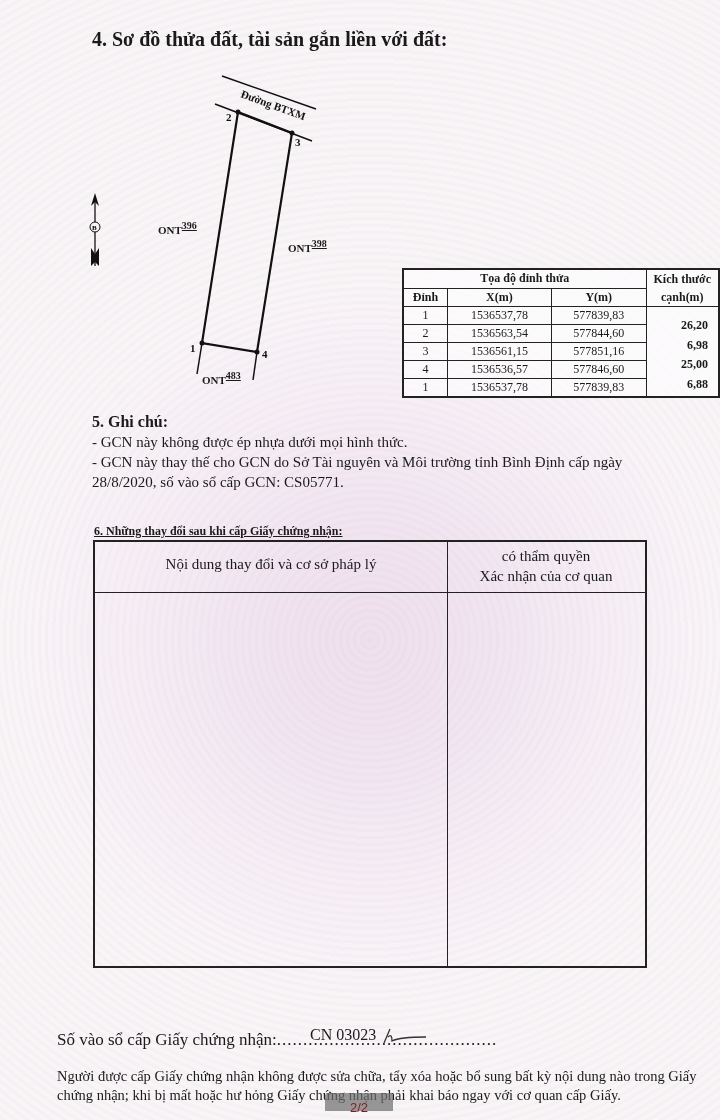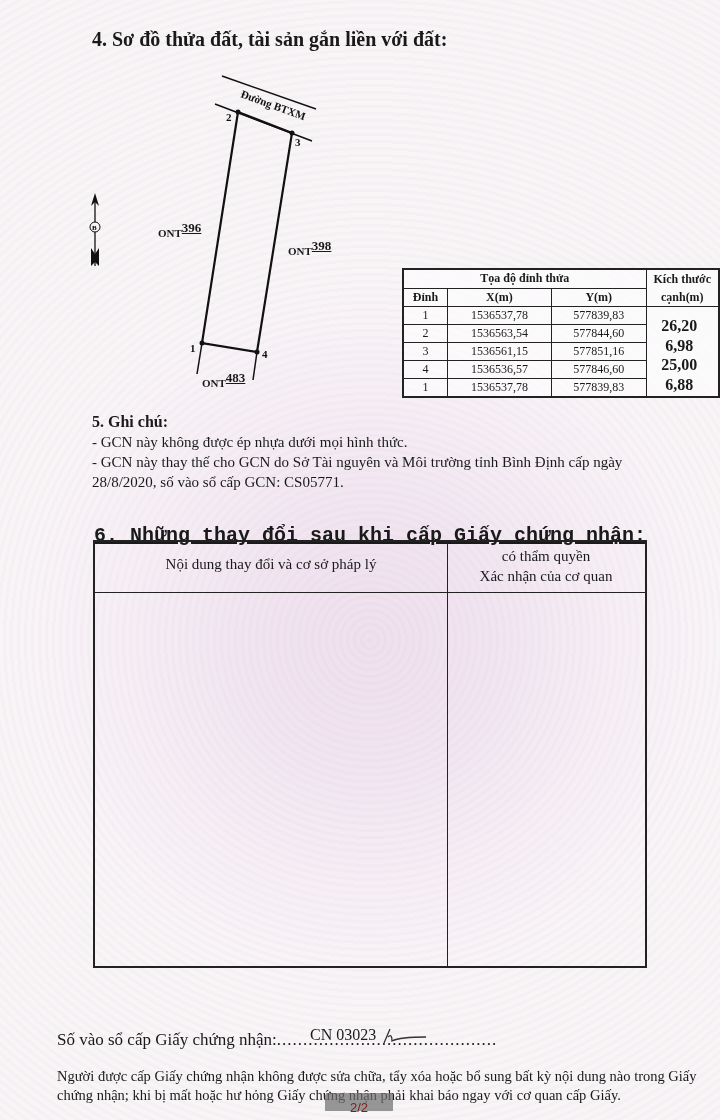--- a/index.html
+++ b/index.html
@@ -15,41 +15,41 @@
       radial-gradient(circle at 370px 640px, rgba(214,170,214,0.28) 0, rgba(214,170,214,0.22) 120px, rgba(230,200,230,0.12) 260px, rgba(247,243,246,0) 360px),
       repeating-radial-gradient(circle at 370px 640px, rgba(200,150,200,0.05) 0 3px, rgba(255,255,255,0) 3px 7px),
       #f8f5f7;
   }
   .abs { position: absolute; }
   .h-section { font-weight: bold; font-size: 16px; }
   .sec4-title { left: 92px; top: 28px; font-size: 20px; font-weight: bold; }
   svg.plot { position: absolute; left: 0; top: 0; }
   .plot-label { font-family: "Liberation Serif", serif; font-weight: bold; font-size: 11px; fill: #111; }
   .ont { font-size: 11px; font-weight: bold; font-family: "Liberation Serif", serif; }
-  .ont sup { text-decoration: underline; font-size: 13px; }
+  .ont sup { text-decoration: underline; font-size: 10px; }
 
   table.coords {
     position: absolute; left: 402px; top: 268px; border-collapse: collapse;
     font-size: 12px; background: rgba(255,255,255,0.6);
     border: 2px solid #222;
   }
   table.coords td, table.coords th {
     border: 1px solid #222; text-align: center; padding: 0 4px; height: 17px; font-weight: normal;
   }
   table.coords th { font-weight: bold; }
   .c-dinh { width: 36px; font-weight: bold; }
   .c-x { width: 100px; }
   .c-y { width: 90px; }
   .c-edge { width: 60px; vertical-align: top; text-align: right !important; padding-right: 10px !important; }
-  .edge-list div { height: 19.5px; line-height: 19.5px; font-size: 16px; font-weight: bold; text-align: center; }
+  .edge-list div { height: 19.5px; line-height: 19.5px; font-size: 12px; font-weight: bold; }
 
   .notes { left: 92px; top: 412px; font-size: 15px; line-height: 20px; width: 600px; }
   .notes .h-section { font-size: 16px; }
 
-  .sec6-title { left: 94px; top: 524px; font-size: 20px; font-weight: bold; text-decoration: underline; font-family: Liberation Mono, monospace; }
+  .sec6-title { left: 94px; top: 524px; font-size: 12px; font-weight: bold; text-decoration: underline; }
   .changes {
     position: absolute; left: 93px; top: 540px; width: 554px; height: 428px;
     border: 2px solid #222; box-sizing: border-box; padding-left: 20px;
   }
   .changes .col-div { position: absolute; left: 352px; top: 0; bottom: 0; border-left: 1.5px solid #222; }
   .changes .row-div { position: absolute; left: 0; right: 0; top: 50px; border-top: 1.5px solid #222; }
   .changes .hdr1 { position: absolute; left: 0; width: 352px; top: 14px; text-align: center; font-size: 15px; }
   .changes .hdr2 { position: absolute; left: 352px; right: 0; top: 4px; text-align: center; font-size: 15px; line-height: 20px; }
 
   .regno { left: 57px; top: 1030px; font-size: 17px; }

